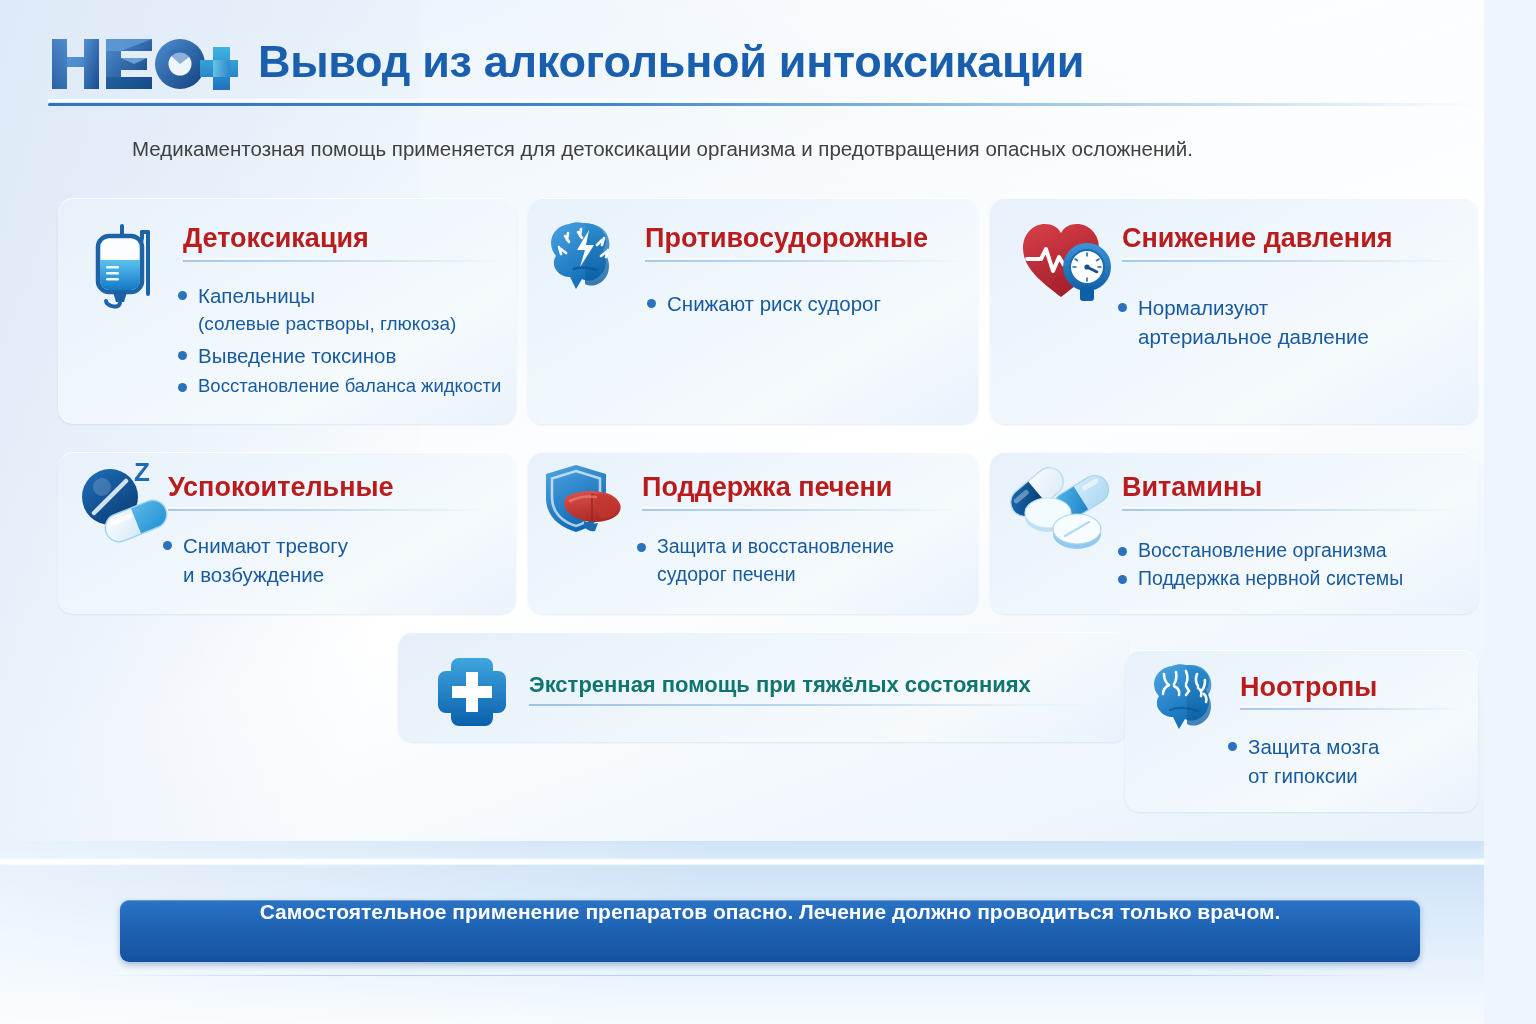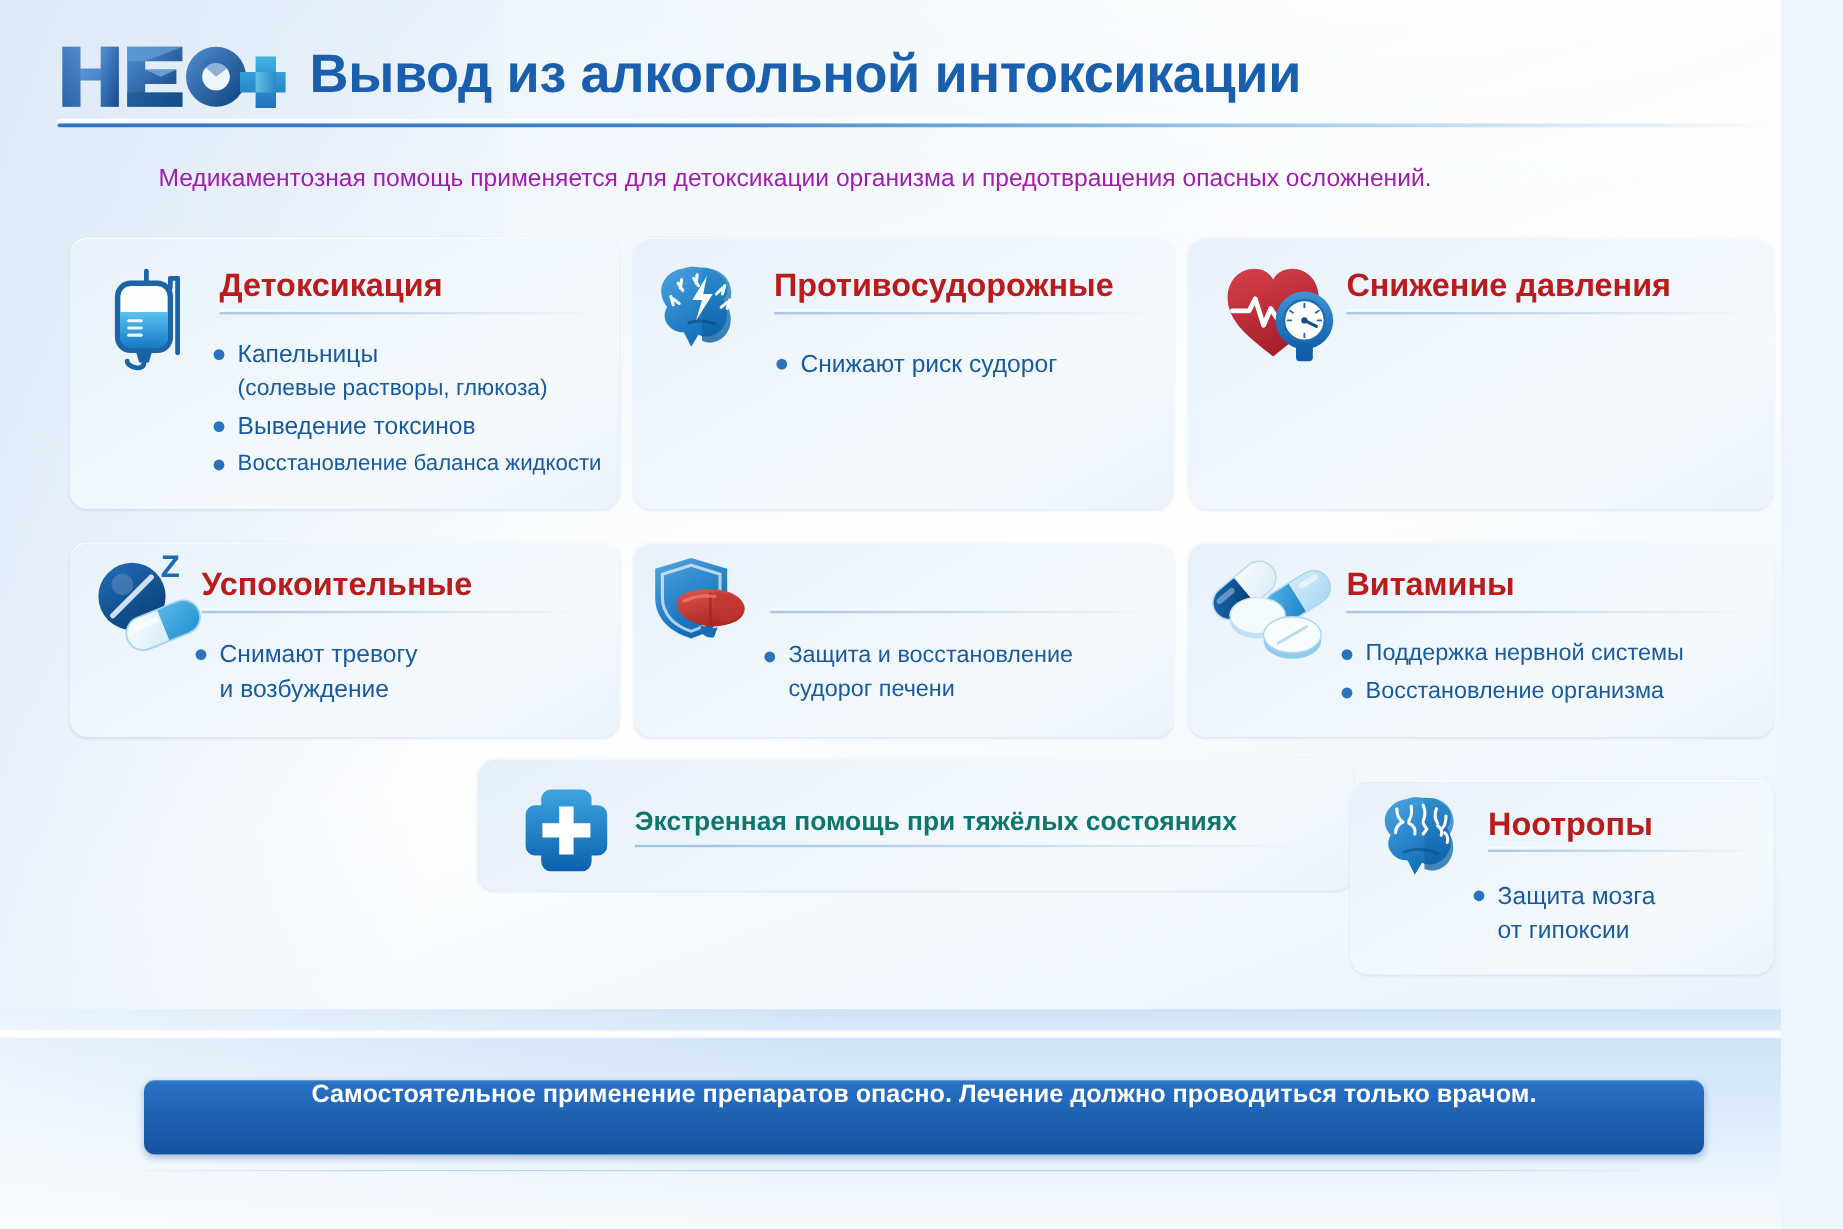--- a/index.html
+++ b/index.html
@@ -47,21 +47,21 @@
     position:absolute;left:48px;top:103px;width:1430px;height:3px;
     background:linear-gradient(90deg,#2f74c0 0%,#3f86cd 38%,#9cc6e8 68%,rgba(220,235,248,0) 100%);
     border-radius:2px;
   }
   .header-rule-hi{
     position:absolute;left:48px;top:99px;width:1430px;height:3px;
     background:linear-gradient(90deg,rgba(255,255,255,.9) 0%,rgba(255,255,255,.55) 55%,rgba(255,255,255,0) 100%);
   }
   .subtitle{
     position:absolute;left:132px;top:137px;
-    font-size:20.5px;color:#a21caf;white-space:nowrap;
+    font-size:20.5px;color:#404040;white-space:nowrap;
   }
 
   
   .card{
     position:absolute;border-radius:15px;
     background:linear-gradient(150deg,#e8f1fb 0%,#eff6fc 40%,#f5fafd 72%,#eaf2fb 100%);
     box-shadow:0 1px 2px rgba(110,150,190,.18), inset 0 1px 0 rgba(255,255,255,.85);
   }
   .card-title{
     position:absolute;font-size:27px;font-weight:bold;color:#b91c1c;white-space:nowrap;
@@ -277,20 +277,27 @@
       </g>
       <path d="M70 52l10 5" stroke="#114e8e" stroke-width="2.6" stroke-linecap="round"></path>
       <circle cx="70" cy="52" r="2.6" fill="#114e8e"></circle>
     </svg>
   </div>
 
   <div class="card-title" style="left:1122px;top:223px;">Снижение давления</div>
   <div class="card-rule-hi" style="left:1122px;top:258px;width:338px;"></div>
   <div class="card-rule" style="left:1122px;top:260px;width:338px;"></div>
 
+  <div class="bullets" style="left:1118px;top:294px;width:340px;">
+    <div class="bl">
+      <span class="dot"></span>
+      <span class="bl-txt">Нормализуют</span>
+    </div>
+    <div class="sub-line" style="margin-left:20px;font-size:20.5px;">артериальное давление</div>
+  </div>
 
   <div class="card" style="left:58px;top:452px;width:458px;height:162px;"></div>
 
   <div class="ico" style="left:72px;top:455px;">
     <svg width="100" height="92" viewBox="0 0 100 92">
       <defs>
         <linearGradient id="pdark" x1="0" y1="0" x2="0.7" y2="1">
           <stop offset="0" stop-color="#1f6fba"></stop>
             <stop offset="1" stop-color="#0b3f78"></stop>
         </linearGradient>
@@ -345,20 +352,21 @@
       <path d="M36 8l30 9v24c0 18-13 29-30 34C19 70 6 59 6 41V17z" fill="url(#shd)"></path>
       <path d="M36 14l24 7.5V41c0 14-10 23.5-24 28C22 64.5 12 55 12 41V21.5z" fill="none" stroke="#ffffff" stroke-width="2.6" opacity=".65"></path>
       <path d="M26 40c10-6 26-8 40-4 7 2 12 6 14 11 2 5-1 11-7 14-8 4-18 5-27 3-10-2-18-7-21-13-2-5 0-9 1-11z" fill="url(#lvr)"></path>
       <path d="M52 37c7-1 15 0 21 4 4 3 6 7 5 11-2 6-9 9-17 10z" fill="#c2352f" opacity=".7"></path>
       <path d="M52 37v27" stroke="#9e2420" stroke-width="2.2" opacity=".7"></path>
       <path d="M44 64c5 2 10 3 14 2l-3 8c-4 1-8-1-11-4z" fill="#1b6cb0"></path>
       <path d="M30 44c8-4 18-5 26-4" stroke="#ef8b84" stroke-width="2.6" fill="none" opacity=".6" stroke-linecap="round"></path>
     </svg>
   </div>
 
+  <div class="card-title" style="left:642px;top:472px;">Поддержка печени</div>
   <div class="card-rule-hi" style="left:642px;top:507px;width:318px;"></div>
   <div class="card-rule" style="left:642px;top:509px;width:318px;"></div>
 
   <div class="bullets" style="left:637px;top:534px;width:330px;">
     <div class="bl">
       <span class="dot"></span>
       <span class="bl-txt md">Защита и восстановление</span>
     </div>
     <div class="sub-line" style="margin-left:20px;font-size:19.5px;">судорог печени</div>
   </div>
@@ -409,27 +417,27 @@
       <ellipse cx="82" cy="71" rx="24" ry="15" fill="none" stroke="#aed6ef" stroke-width="1.2"></ellipse>
       <path d="M70 78 L94 64" stroke="#b7daf0" stroke-width="2.4" stroke-linecap="round"></path>
     </svg>
   </div>
 
   <div class="card-title" style="left:1122px;top:472px;">Витамины</div>
   <div class="card-rule-hi" style="left:1122px;top:507px;width:338px;"></div>
   <div class="card-rule" style="left:1122px;top:509px;width:338px;"></div>
 
   <div class="bullets" style="left:1118px;top:532px;width:350px;">
+    <div class="bl" style="margin-top:6px;">
+      <span class="dot"></span>
+      <span class="bl-txt md">Восстановление организма</span>
+    </div>
     <div class="bl">
       <span class="dot"></span>
       <span class="bl-txt md">Поддержка нервной системы</span>
-    </div>
-    <div class="bl" style="margin-top:6px;">
-      <span class="dot"></span>
-      <span class="bl-txt md">Восстановление организма</span>
     </div>
   </div>
 
   <div class="emerg"></div>
 
   <div class="ico" style="left:432px;top:652px;">
     <svg width="80" height="80" viewBox="0 0 80 80">
       <defs>
         <linearGradient id="crs" x1="0" y1="0" x2="0" y2="1">
           <stop offset="0" stop-color="#3ea5de"></stop>

